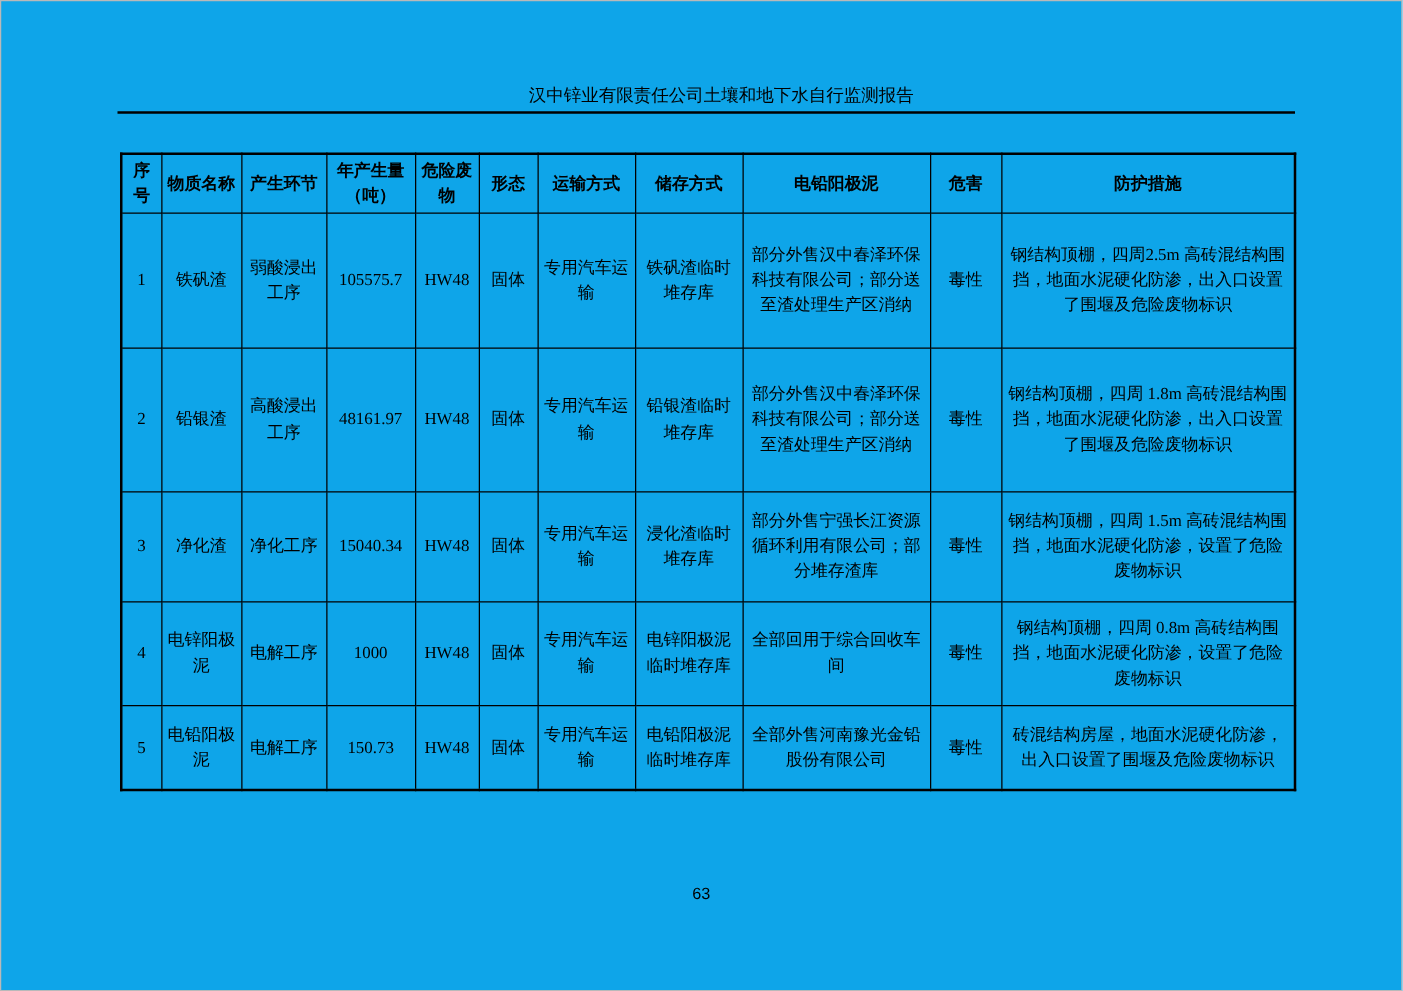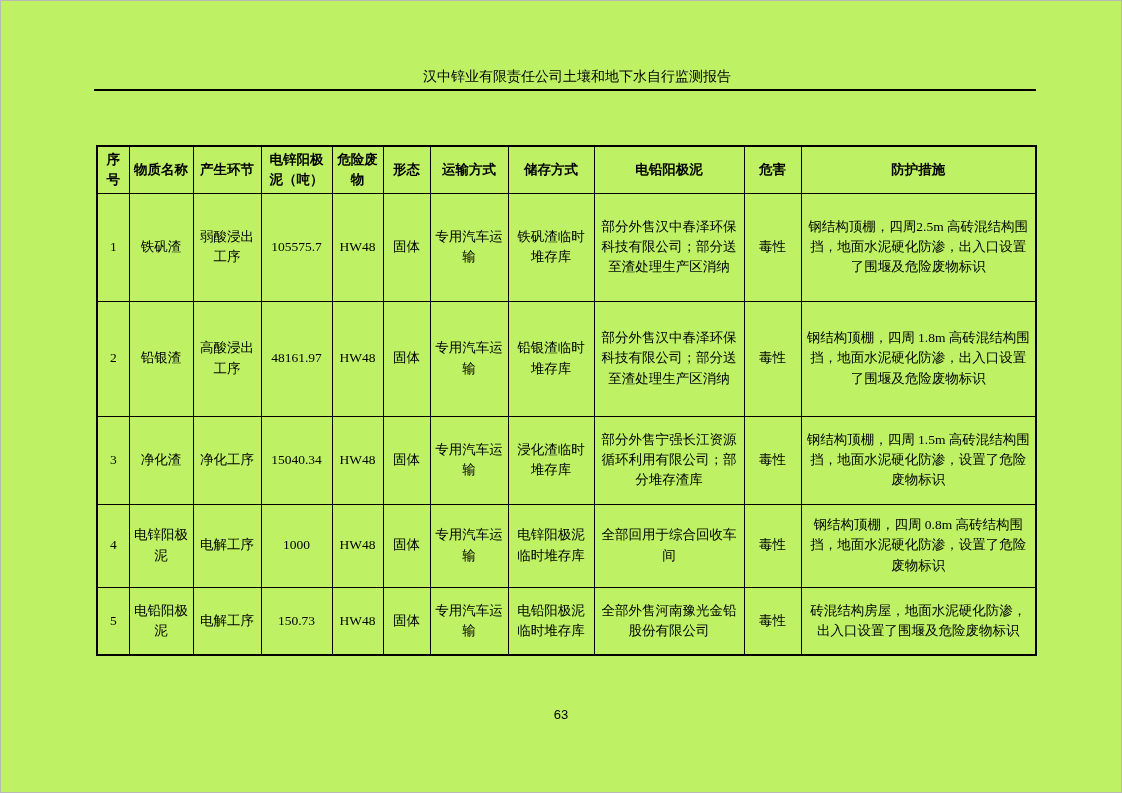--- a/index.html
+++ b/index.html
@@ -10,21 +10,21 @@
   body {
     width: 1122px;
     height: 793px;
     font-family: "Liberation Serif", "DejaVu Serif", serif;
     color: #000;
   }
   .page {
     position: relative;
     width: 1120px;
     height: 791px;
-    background: #bef264;
+    background: #0ea5e9;
     border: 1px solid #b9b9b9;
     overflow: hidden;
   }
   .report-header {
     position: absolute;
     left: 93px;
     top: 67px;
     width: 942px;
     text-align: center;
     text-indent: 24px;
@@ -45,21 +45,21 @@
     top: 105px;
     width: 942px;
     text-align: center;
     font-weight: bold;
     font-size: 16px;
     white-space: nowrap;
   }
   table.waste-table {
     position: absolute;
     left: 95px;
-    top: 144px;
+    top: 121px;
     width: 941px;
     border-collapse: collapse;
     table-layout: fixed;
     border: 2px solid #000;
   }
   table.waste-table th,
   table.waste-table td {
     border: 1px solid #000;
     text-align: center;
     vertical-align: middle;
@@ -110,21 +110,21 @@
       <col style="width:86px">
       <col style="width:150px">
       <col style="width:57px">
       <col style="width:235px">
     </colgroup>
     <thead>
       <tr>
           <th>序号</th>
           <th>物质名称</th>
           <th>产生环节</th>
-          <th>电锌阳极泥（吨）</th>
+          <th>年产生量（吨）</th>
           <th>危险废物</th>
           <th>形态</th>
           <th>运输方式</th>
           <th>储存方式</th>
           <th>电铅阳极泥</th>
           <th>危害</th>
           <th>防护措施</th>
         </tr>
     </thead>
     <tbody>

